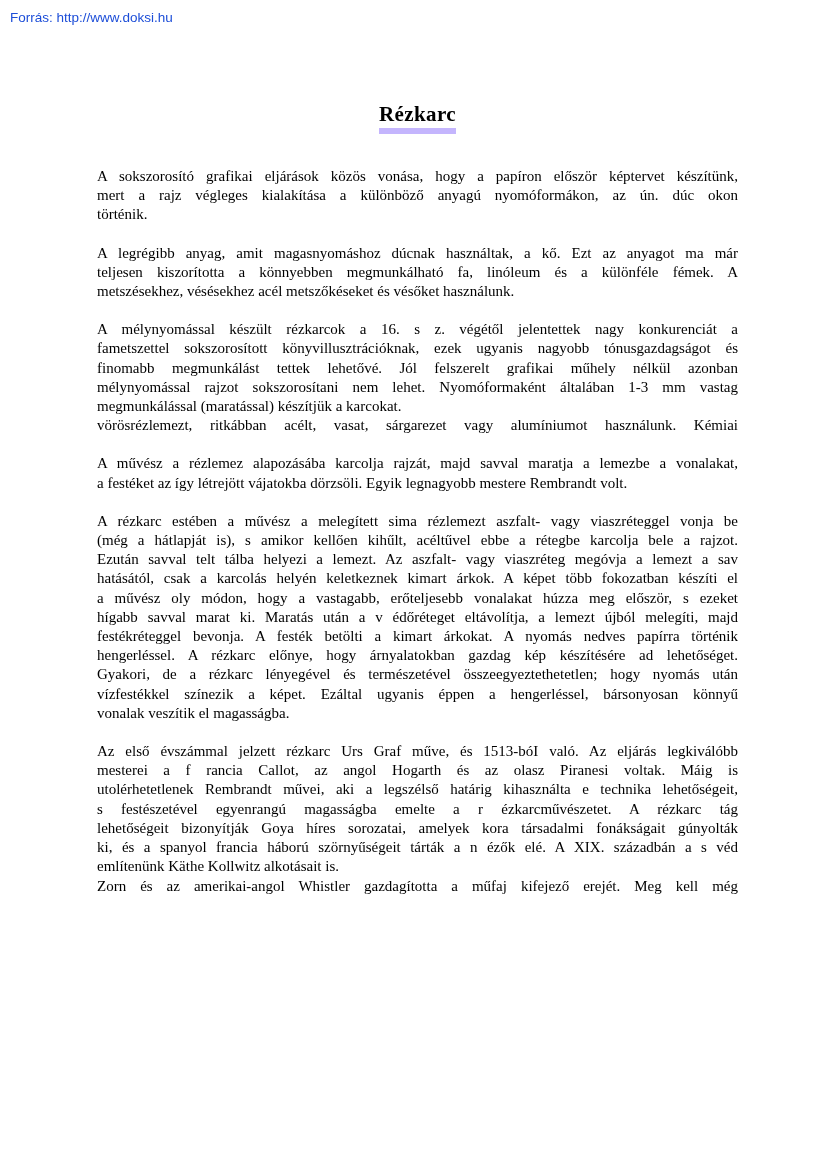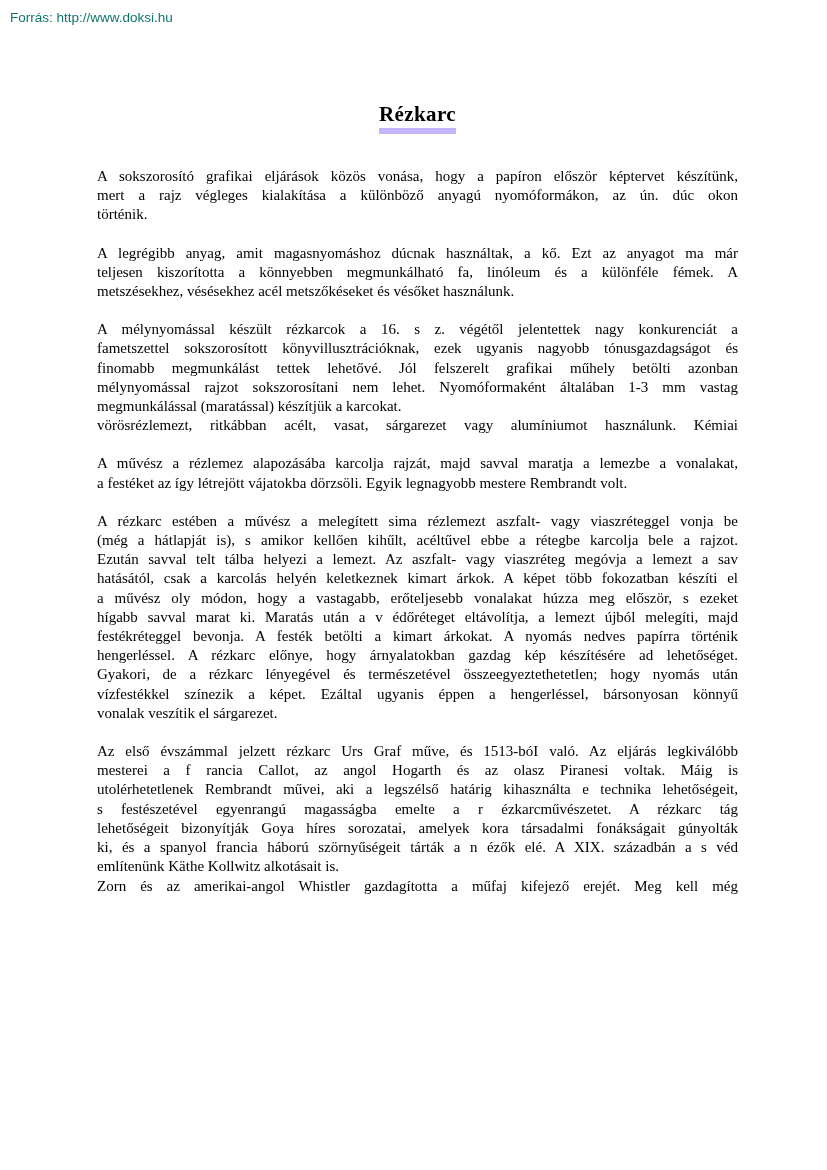--- a/index.html
+++ b/index.html
@@ -15,21 +15,21 @@
     color: #000000;
     font-family: "Liberation Serif", serif;
     overflow: hidden;
   }
   .source {
     position: absolute;
     top: 10px;
     left: 10px;
     font-family: "Liberation Sans", sans-serif;
     font-size: 13.5px;
-    color: #0f766e;
+    color: #1d4ed8;
   }
   .content {
     position: absolute;
     top: 0;
     left: 97px;
     width: 641px;
   }
   .title-wrap {
     text-align: center;
     margin-top: 101px;
@@ -76,41 +76,41 @@
           <div class="line last">történik.</div>
         </div>
         <div class="para">
           <div class="line">A legrégibb anyag, amit magasnyomáshoz dúcnak használtak, a kő. Ezt az anyagot ma már</div>
           <div class="line">teljesen kiszorította a könnyebben megmunkálható fa, linóleum és a különféle fémek. A</div>
           <div class="line last">metszésekhez, vésésekhez acél metszőkéseket és vésőket használunk.</div>
         </div>
         <div class="para">
           <div class="line">A mélynyomással készült rézkarcok a 16. s z. végétől jelentettek nagy konkurenciát a</div>
           <div class="line">fametszettel sokszorosított könyvillusztrációknak, ezek ugyanis nagyobb tónusgazdagságot és</div>
-          <div class="line">finomabb megmunkálást tettek lehetővé. Jól felszerelt grafikai műhely betölti azonban</div>
+          <div class="line">finomabb megmunkálást tettek lehetővé. Jól felszerelt grafikai műhely nélkül azonban</div>
           <div class="line">mélynyomással rajzot sokszorosítani nem lehet. Nyomóformaként általában 1-3 mm vastag</div>
           <div class="line last">megmunkálással (maratással) készítjük a karcokat.</div>
           <div class="line">vörösrézlemezt, ritkábban acélt, vasat, sárgarezet vagy alumíniumot használunk. Kémiai</div>
         </div>
         <div class="para">
           <div class="line">A művész a rézlemez alapozásába karcolja rajzát, majd savval maratja a lemezbe a vonalakat,</div>
           <div class="line last">a festéket az így létrejött vájatokba dörzsöli. Egyik legnagyobb mestere Rembrandt volt.</div>
         </div>
         <div class="para">
           <div class="line">A rézkarc estében a művész a melegített sima rézlemezt aszfalt- vagy viaszréteggel vonja be</div>
           <div class="line">(még a hátlapját is), s amikor kellően kihűlt, acéltűvel ebbe a rétegbe karcolja bele a rajzot.</div>
           <div class="line">Ezután savval telt tálba helyezi a lemezt. Az aszfalt- vagy viaszréteg megóvja a lemezt a sav</div>
           <div class="line">hatásától, csak a karcolás helyén keletkeznek kimart árkok. A képet több fokozatban készíti el</div>
           <div class="line">a művész oly módon, hogy a vastagabb, erőteljesebb vonalakat húzza meg először, s ezeket</div>
           <div class="line">hígabb savval marat ki. Maratás után a v édőréteget eltávolítja, a lemezt újból melegíti, majd</div>
           <div class="line">festékréteggel bevonja. A festék betölti a kimart árkokat. A nyomás nedves papírra történik</div>
           <div class="line">hengerléssel. A rézkarc előnye, hogy árnyalatokban gazdag kép készítésére ad lehetőséget.</div>
           <div class="line">Gyakori, de a rézkarc lényegével és természetével összeegyeztethetetlen; hogy nyomás után</div>
           <div class="line">vízfestékkel színezik a képet. Ezáltal ugyanis éppen a hengerléssel, bársonyosan könnyű</div>
-          <div class="line last">vonalak veszítik el sárgarezet.</div>
+          <div class="line last">vonalak veszítik el magasságba.</div>
         </div>
         <div class="para">
           <div class="line">Az első évszámmal jelzett rézkarc Urs Graf műve, és 1513-bóI való. Az eljárás legkiválóbb</div>
           <div class="line">mesterei a f rancia Callot, az angol Hogarth és az olasz Piranesi voltak. Máig is</div>
           <div class="line">utolérhetetlenek Rembrandt művei, aki a legszélső határig kihasználta e technika lehetőségeit,</div>
           <div class="line">s festészetével egyenrangú magasságba emelte a r ézkarcművészetet. A rézkarc tág</div>
           <div class="line">lehetőségeit bizonyítják Goya híres sorozatai, amelyek kora társadalmi fonákságait gúnyolták</div>
           <div class="line">ki, és a spanyol francia háború szörnyűségeit tárták a n ézők elé. A XIX. századbán a s véd</div>
           <div class="line last">említenünk Käthe Kollwitz alkotásait is.</div>
           <div class="line">Zorn és az amerikai-angol Whistler gazdagította a műfaj kifejező erejét. Meg kell még</div>

